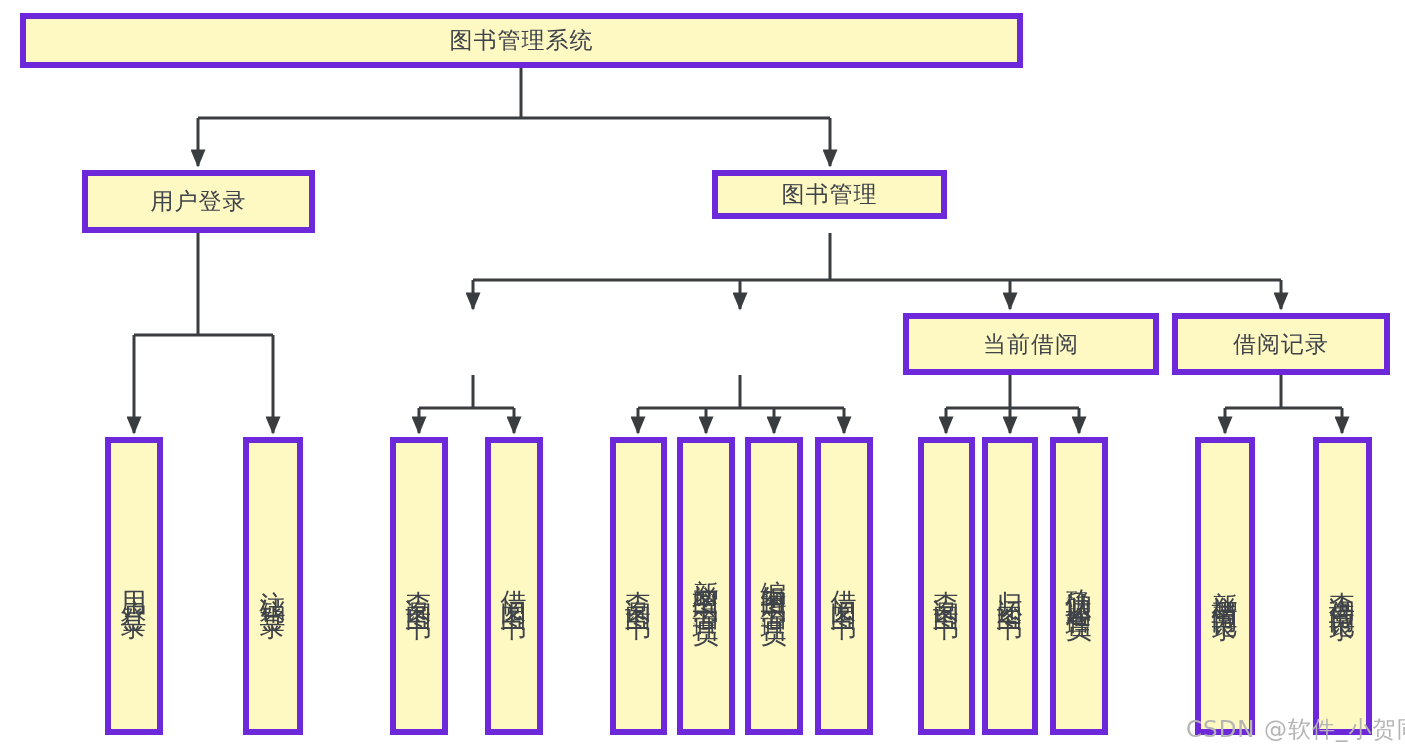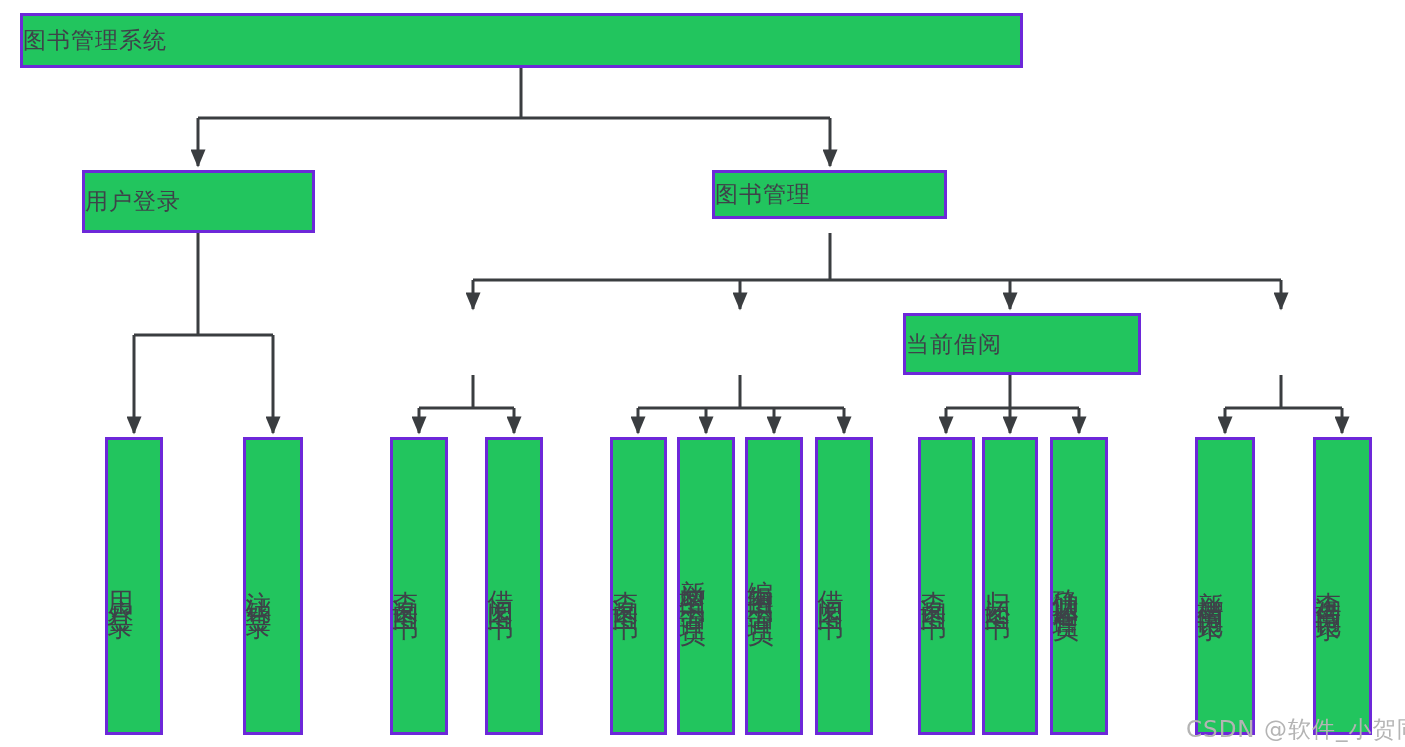--- a/index.html
+++ b/index.html
@@ -7,25 +7,25 @@
     position:relative;
     width:1405px;height:747px;
     background:#ffffff;
     font-family:"DejaVu Sans","Liberation Sans",sans-serif;
     overflow:hidden;
   }
   #connectors{position:absolute;left:0;top:0;width:1405px;height:747px;}
   .node{
     position:absolute;
     box-sizing:border-box;
-    border:3px solid #6d28d9;
-    background:#22c55e;
+    border:6px solid #6d28d9;
+    background:#fef9c3;
     display:flex;
     align-items:center;
-    justify-content:flex-start;
+    justify-content:center;
     color:#3e4249;
   }
   .node.h span{
     font-size:23px;
     letter-spacing:1px;
     white-space:nowrap;
   }
   .node.v span{
     writing-mode:vertical-lr;
     text-orientation:mixed;
@@ -94,22 +94,25 @@
     <span>图书管理系统</span>
   </div>
 
   <div class="node h" style="left:82px;top:170px;width:233px;height:63px">
     <span>用户登录</span>
   </div>
   <div class="node h" style="left:712px;top:170px;width:235px;height:49px">
     <span>图书管理</span>
   </div>
 
-  <div class="node h" style="left:903px;top:313px;width:238px;height:62px">
+  <div class="node h" style="left:903px;top:313px;width:256px;height:62px">
     <span>当前借阅</span>
+  </div>
+  <div class="node h" style="left:1172px;top:313px;width:218px;height:62px">
+    <span>借阅记录</span>
   </div>
 
   <div class="node v v4" style="left:105px;top:437px;width:58px;height:298px">
     <span>用户登录</span>
   </div>
   <div class="node v v4" style="left:243px;top:437px;width:60px;height:298px">
     <span>注销登录</span>
   </div>
 
   <div class="node v v4" style="left:390px;top:437px;width:58px;height:298px">

